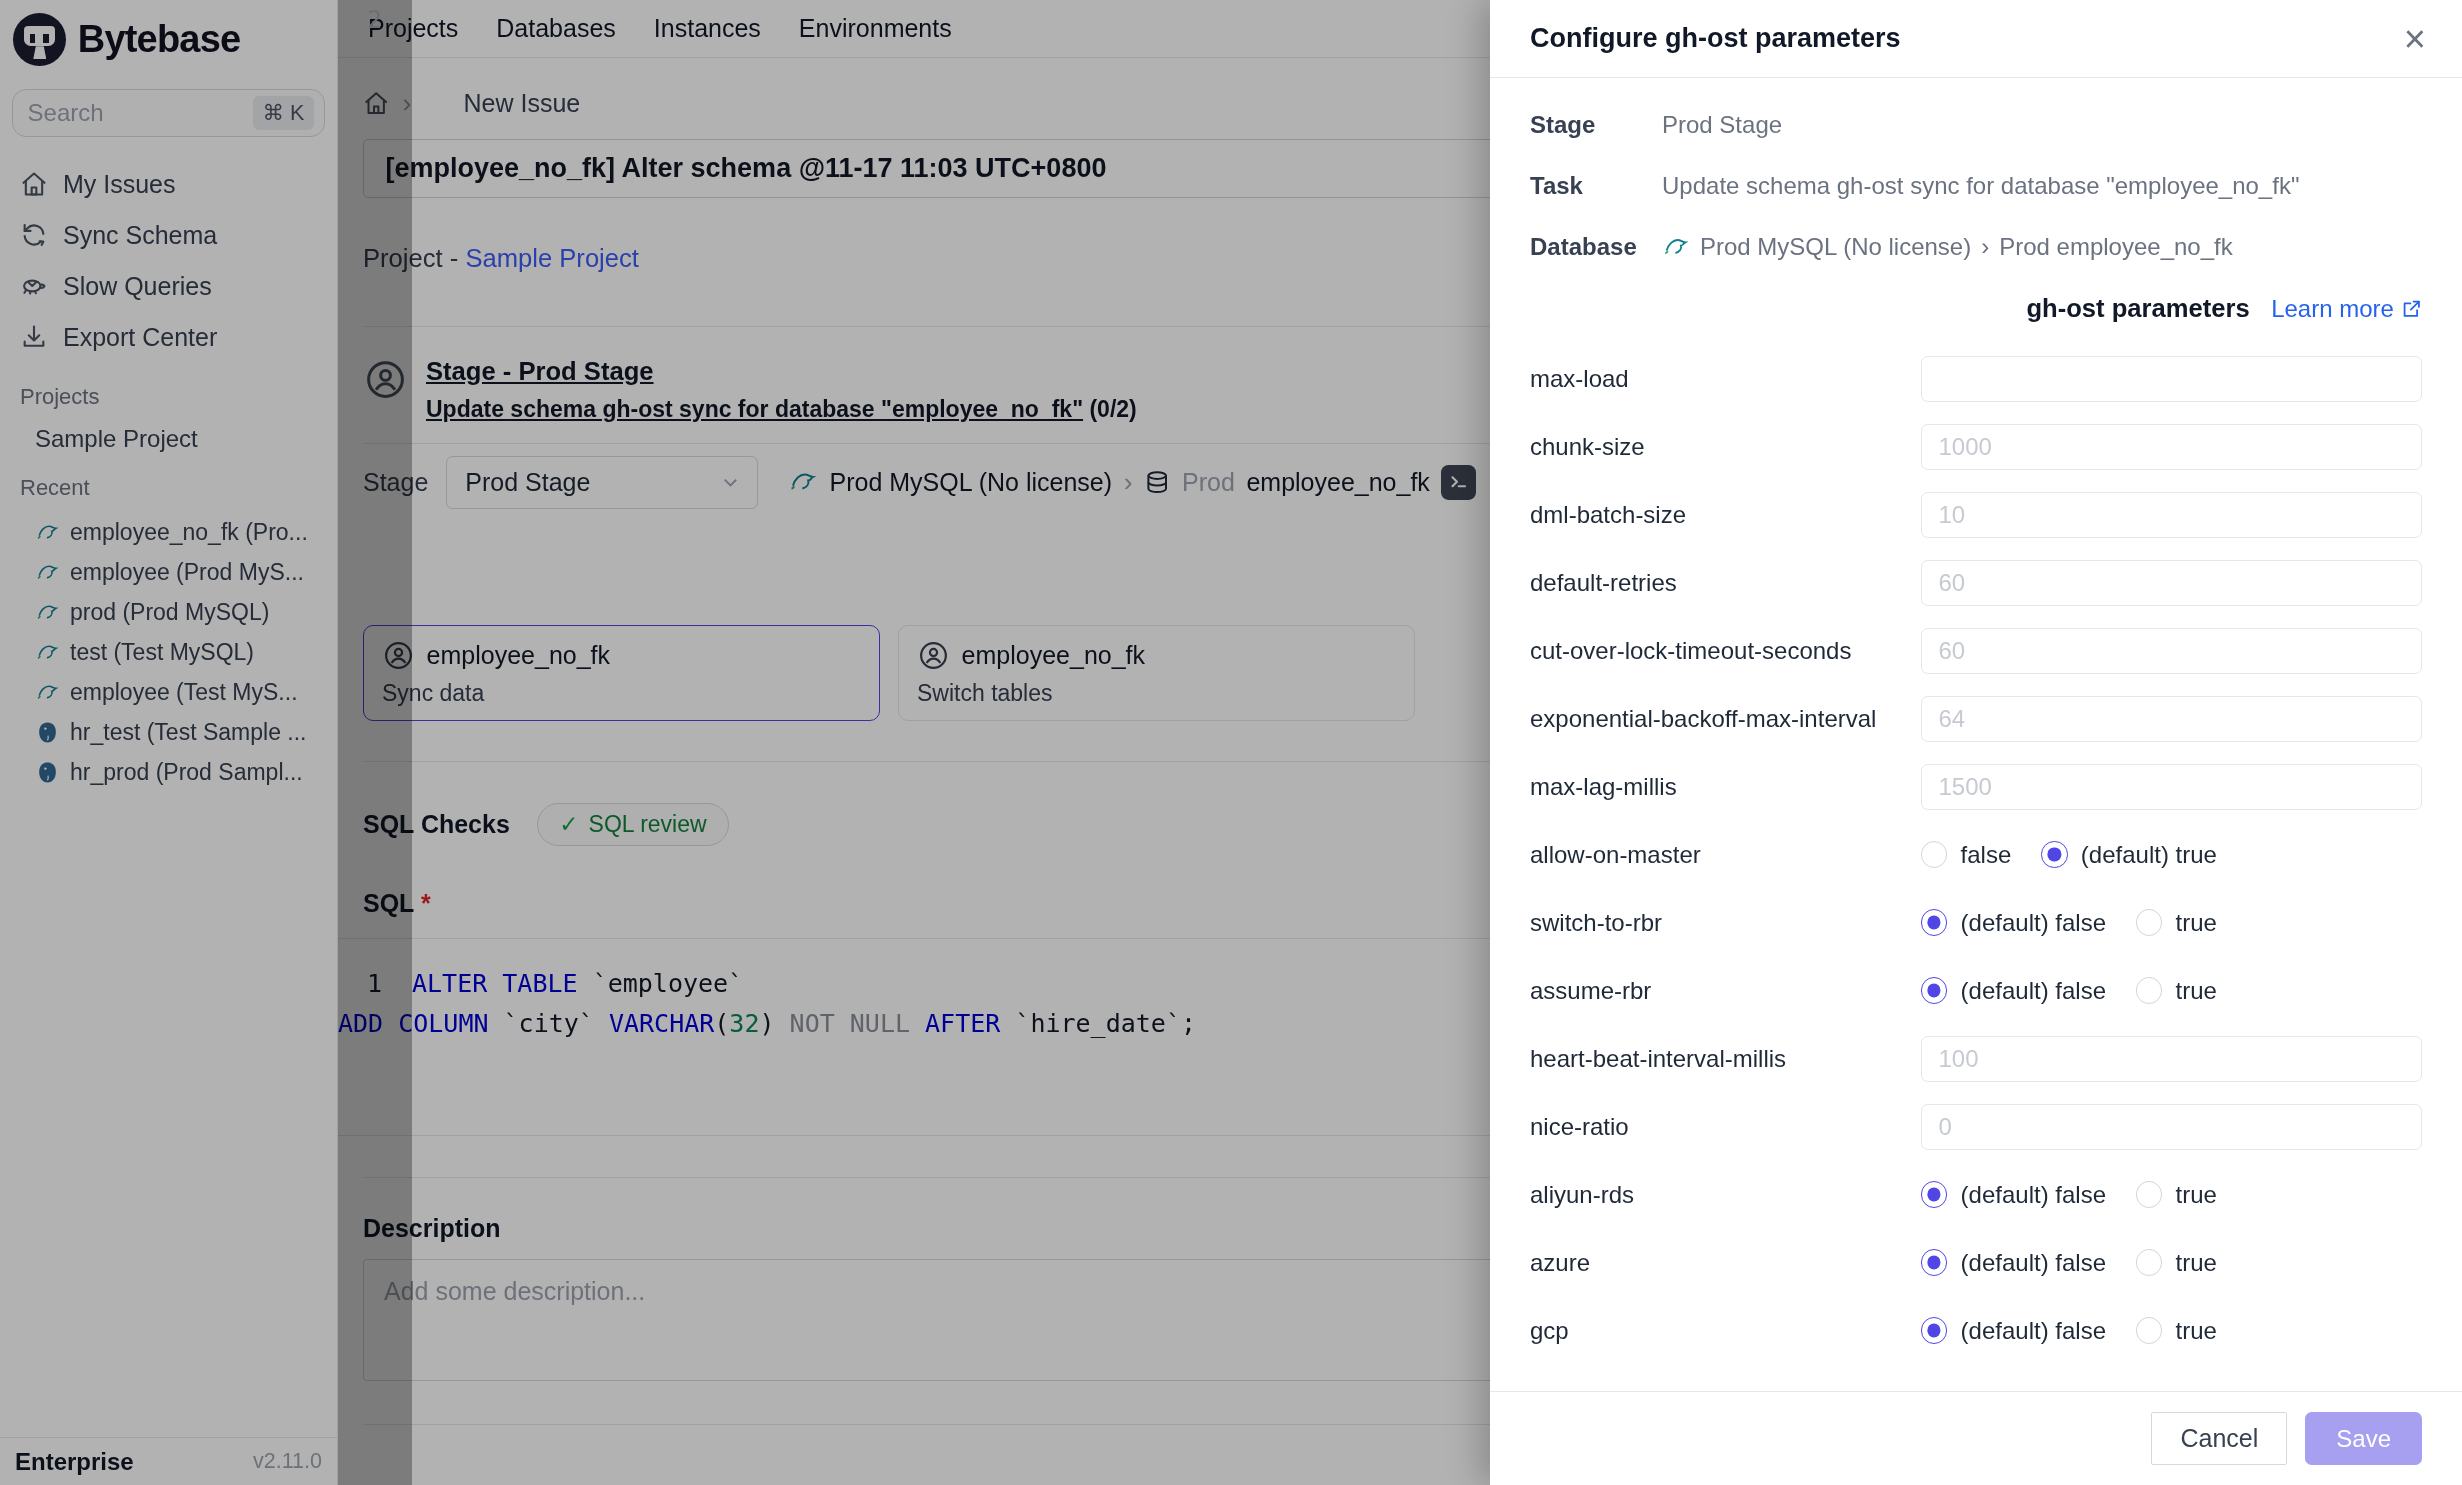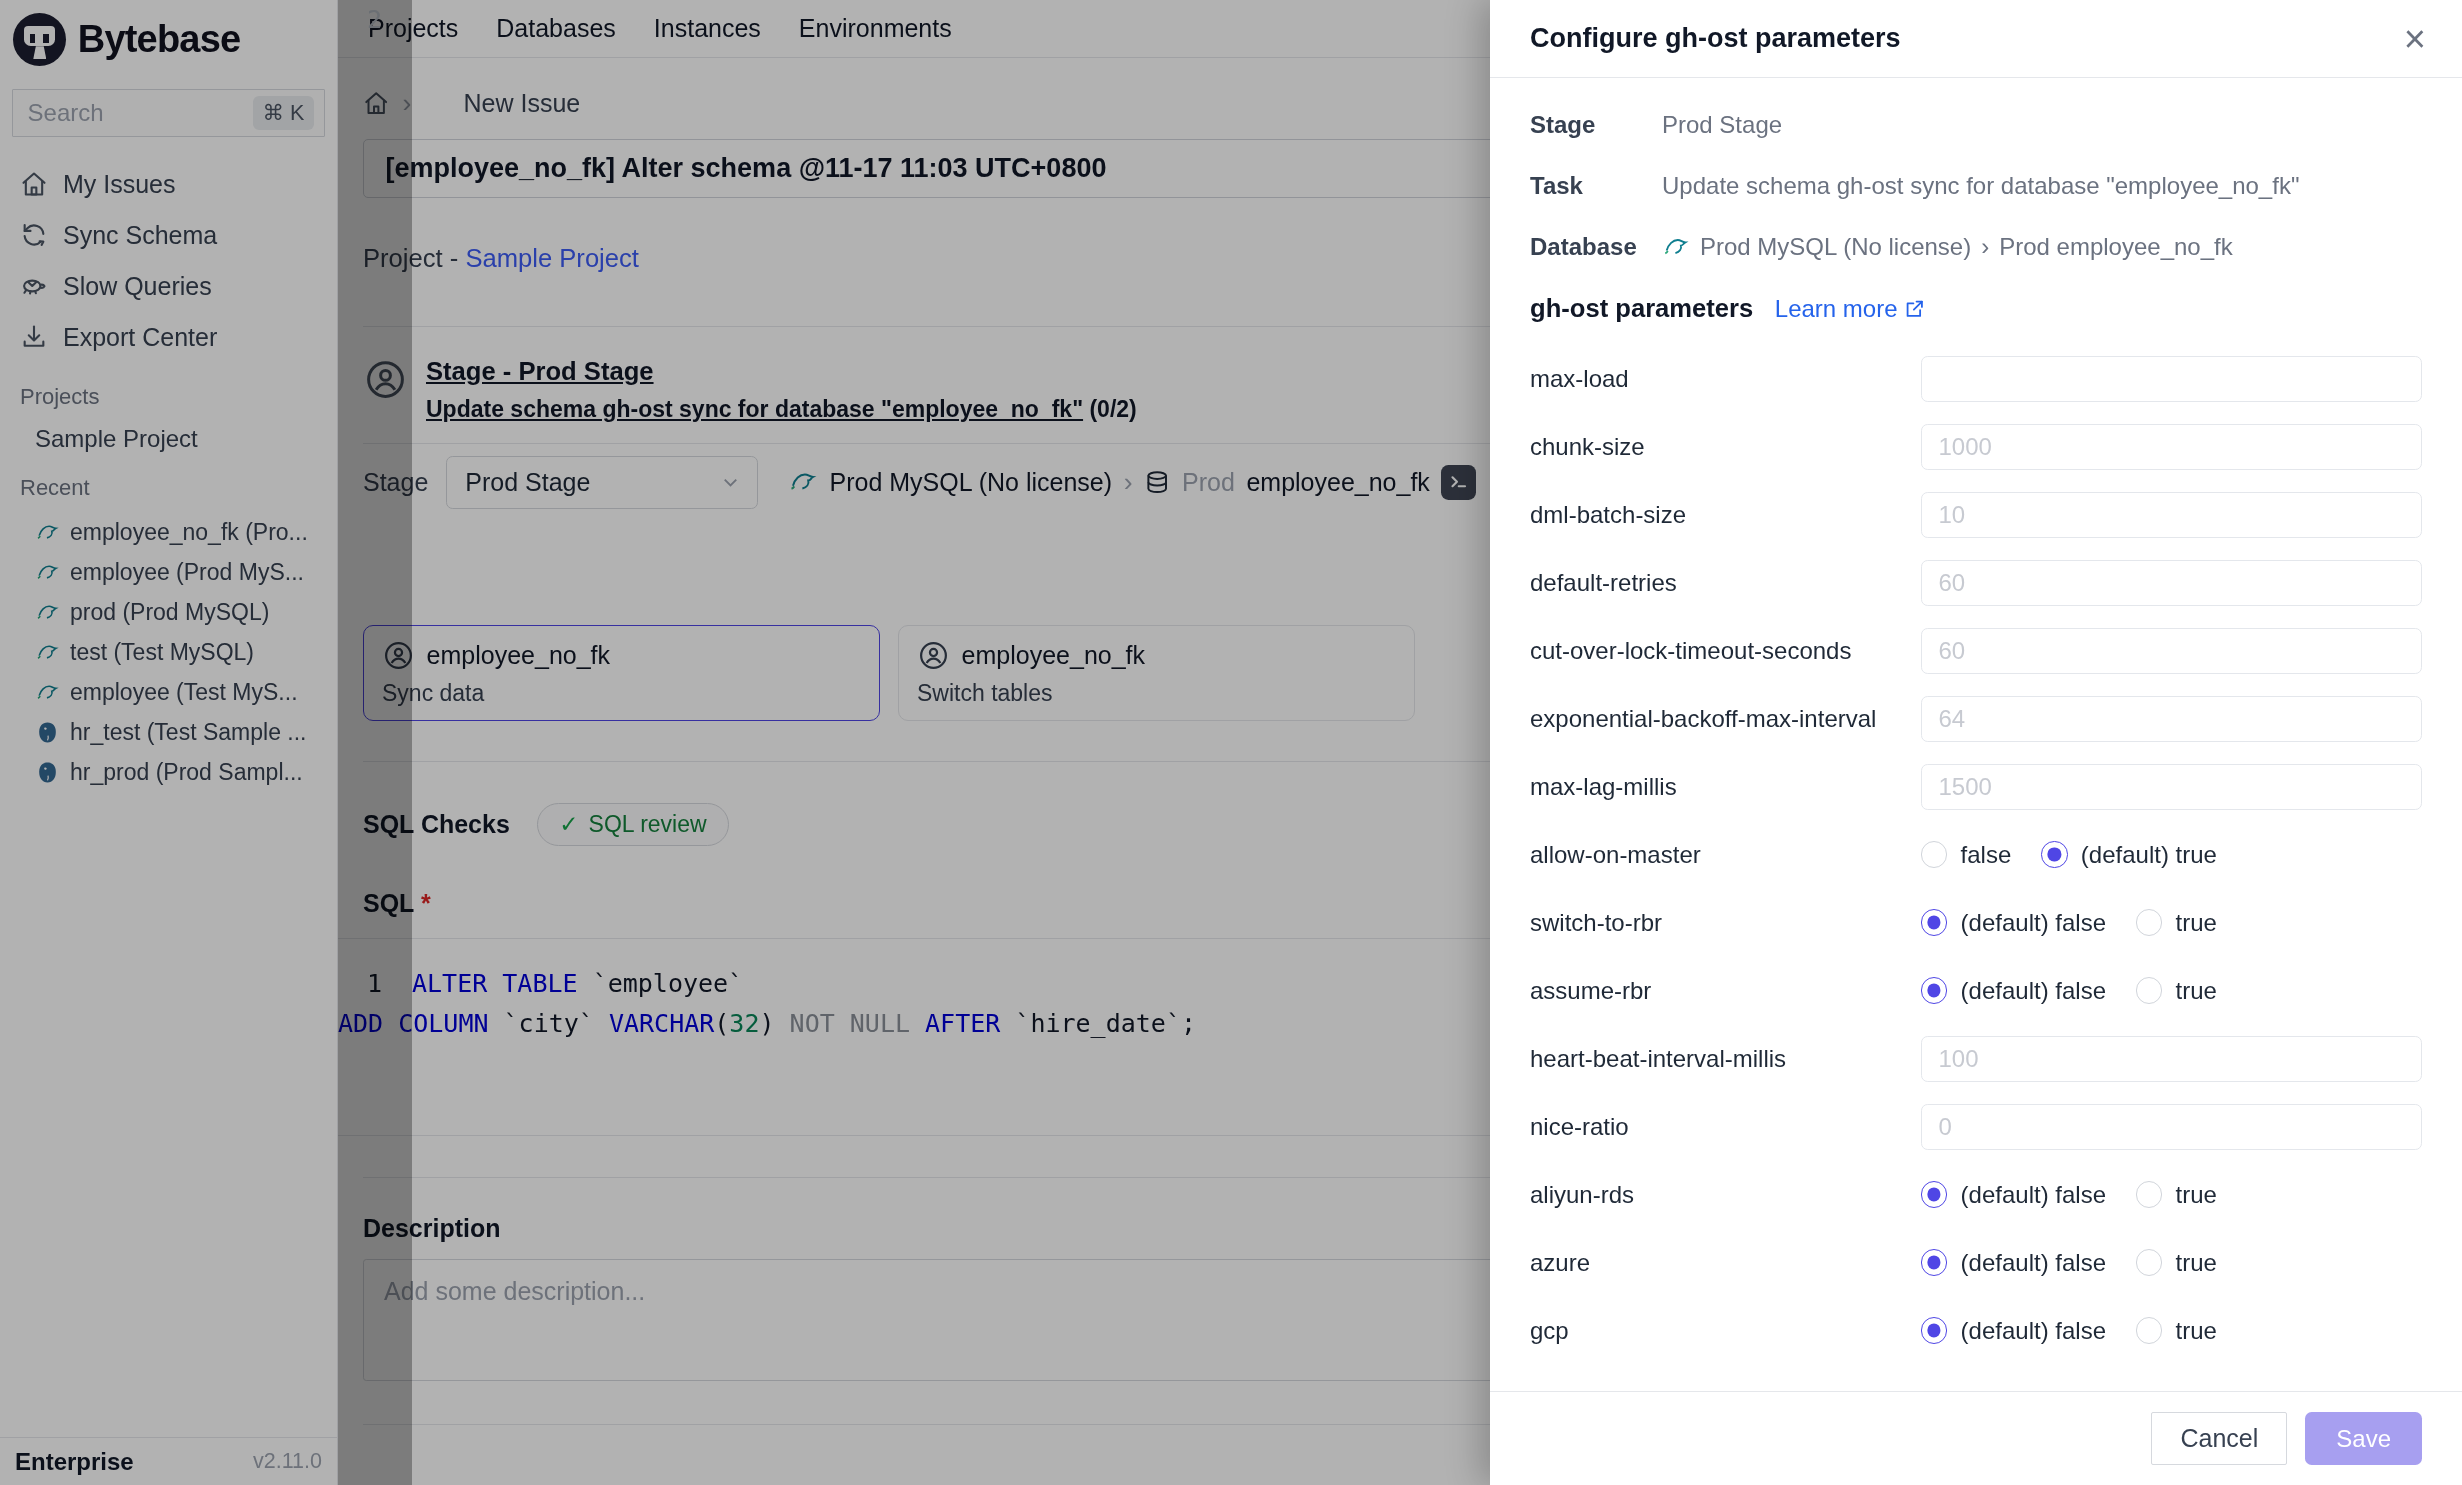--- a/index.html
+++ b/index.html
@@ -8,21 +8,21 @@
 
   
   .sidebar { position:absolute; left:0; top:0; width:338px; height:1485px; background:#fff; border-right:0.8px solid #e5e7eb; }
   .logo-row { display:flex; align-items:center; gap:11.6px; padding:13.2px 13.2px 0 13.2px; }
   .logo-mark { width:53px; height:53px; border-radius:50%; background:#1c1e30; position:relative; flex:0 0 auto; }
   .logo-face { position:absolute; left:10.7px; top:13.2px; width:31px; height:20px; background:#fff; border-radius:4.1px 4.1px 6.6px 6.6px; }
   .logo-eye { position:absolute; top:7.4px; width:5.8px; height:9px; background:#1c1e30; }
   .logo-eye.l { left:5.8px; } .logo-eye.r { right:5.8px; }
   .logo-neck { position:absolute; left:20px; top:33px; width:13.2px; height:13.2px; background:#fff; clip-path:polygon(20% 0,80% 0,100% 100%,0 100%); }
   .logo-text { font-size:38px; font-weight:800; letter-spacing:-0.8px; color:#10121f; }
-  .search-box { margin:23px 11.6px 0 11.6px; height:48px; border:1.7px solid #d6d9de; border-radius:1px; display:flex; align-items:center; padding:0 10px 0 15px; background:#fdfdfd; }
+  .search-box { margin:23px 11.6px 0 11.6px; height:48px; border:1.7px solid #d6d9de; border-radius:14px; display:flex; align-items:center; padding:0 10px 0 15px; background:#fdfdfd; }
   .search-ph { color:#9ca3af; font-size:24px; flex:1; }
   .kbd { background:#e9ebee; border-radius:5.8px; padding:4.1px 10px; font-size:21.5px; color:#4b5563; }
   .navlist { margin-top:21.5px; }
   .nav-item { display:flex; align-items:center; gap:15px; height:51px; padding-left:20px; cursor:pointer; }
   .nav-item svg { width:28px; height:28px; stroke:#4b5563; fill:none; stroke-width:1.8; stroke-linecap:round; stroke-linejoin:round; flex:0 0 auto; }
   .nav-label { font-size:25px; color:#374151; }
   .sec-label { font-size:22px; color:#6b7280; padding-left:20px; margin-top:21.5px; }
   .proj-item { font-size:24px; color:#374151; padding-left:35px; margin-top:15px; cursor:pointer; }
   .recent-list { margin-top:11.6px; }
   .ritem { display:flex; align-items:center; gap:10px; height:40px; padding-left:35px; cursor:pointer; }
@@ -91,21 +91,21 @@
   .dim { position:absolute; inset:0; background:rgba(0,0,0,0.30); z-index:50; }
   .drawer { position:absolute; left:1490px; top:0; width:972px; height:1485px; background:#fff; z-index:60; box-shadow:-10px 0 33px rgba(0,0,0,0.22); }
   .dr-header { height:78px; display:flex; align-items:center; justify-content:space-between; padding:0 36px 0 40px; border-bottom:0.8px solid #e5e7eb; }
   .dr-title { font-size:27px; font-weight:600; color:#111827; }
   .dr-close { font-size:38px; color:#6b7280; cursor:pointer; line-height:1; font-weight:300; }
   .dr-body { padding:33px 40px 0 40px; }
   .info-row { display:flex; align-items:flex-start; margin-bottom:33px; }
   .info-label { flex:0 0 132px; font-size:24px; font-weight:600; color:#374151; }
   .info-val { font-size:24px; color:#6b7280; display:flex; align-items:center; gap:10px; flex-wrap:wrap; }
   .info-val svg.eng { width:28px; height:28px; }
-  .sec-row { margin-top:5px; display:flex; align-items:center; gap:21.5px; margin-bottom:21.5px; }
+  .sec-row { margin-top:5px; display:flex; align-items:center; gap:21.5px; margin-bottom:21.5px;justify-content:flex-end; }
   .sec-title { font-size:25.6px; font-weight:700; color:#111827; }
   .learn { font-size:24px; color:#2563eb; display:flex; align-items:center; gap:6.6px; cursor:pointer; }
   .learn svg { width:21.5px; height:21.5px; stroke:#2563eb; fill:none; stroke-width:2; stroke-linecap:round; stroke-linejoin:round; }
   .prow { display:flex; align-items:center; height:68px; }
   .plabel { flex:0 0 391px; font-size:24px; font-weight:500; color:#1f2937; }
   .pinput { flex:1; height:46px; border:1.7px solid #e4e7ec; border-radius:6.6px; padding:0 16.5px; font-size:24px; color:#1f2937; font-family:"Liberation Sans", sans-serif; background:#fff; }
   .pinput::placeholder { color:#c7cad1; }
   .radios { display:flex; align-items:center; gap:30px; }
   .ropt { display:flex; align-items:center; gap:13.2px; cursor:pointer; }
   .rdot { width:26.4px; height:26.4px; border-radius:50%; border:1.7px solid #d1d5db; background:#fff; position:relative; flex:0 0 auto; }

